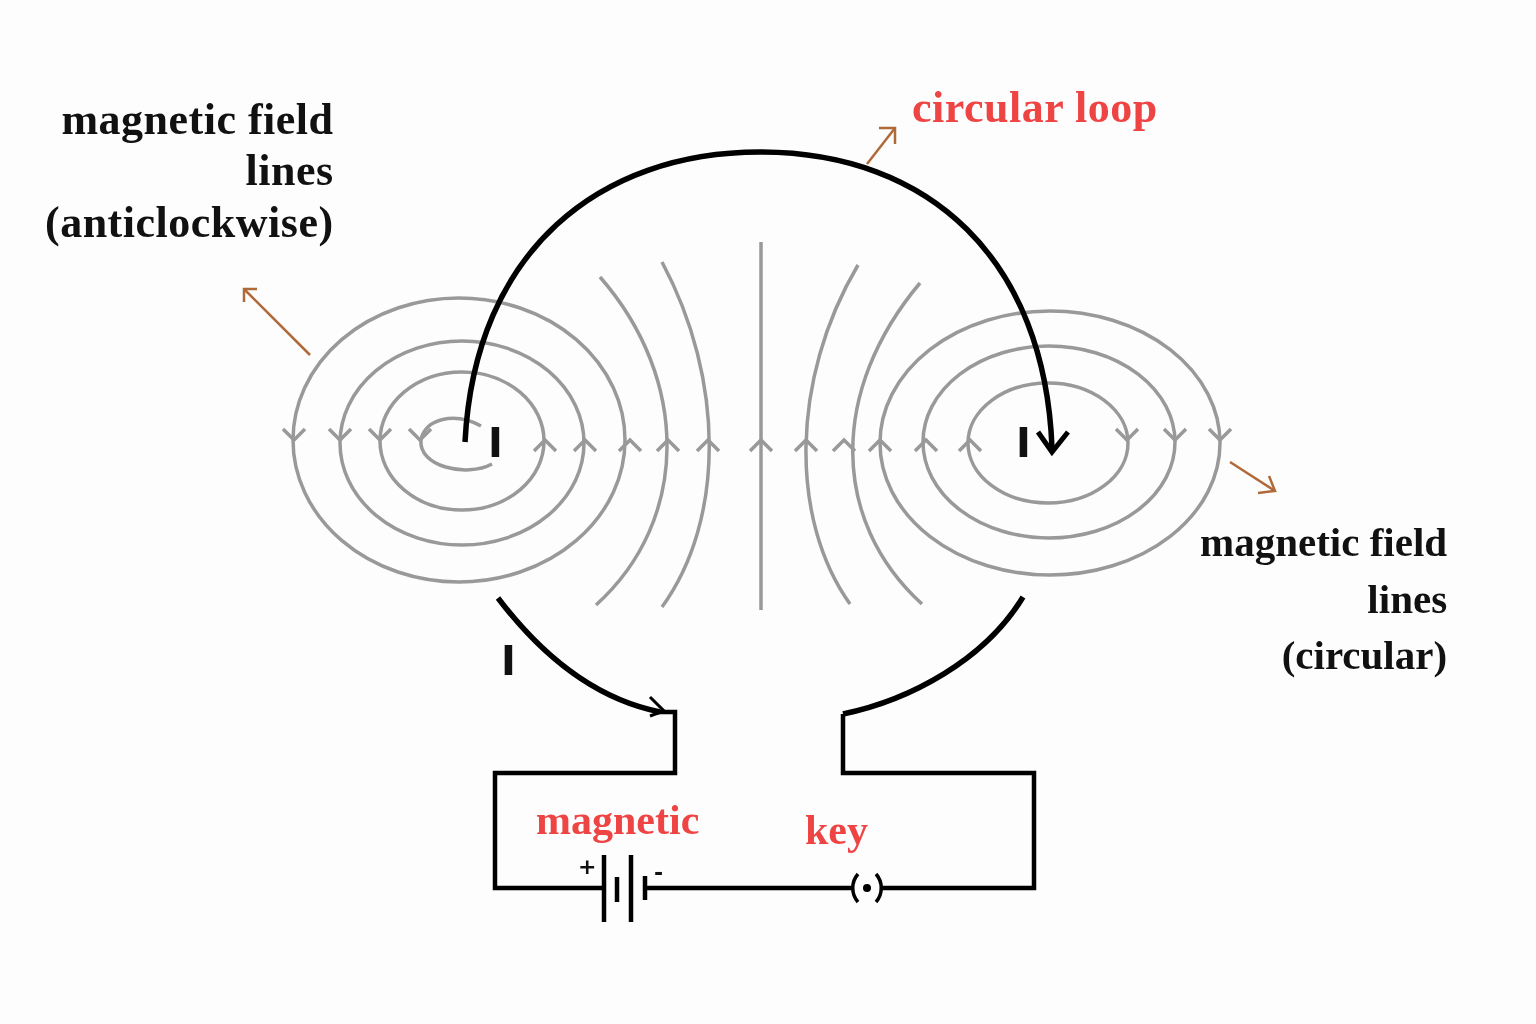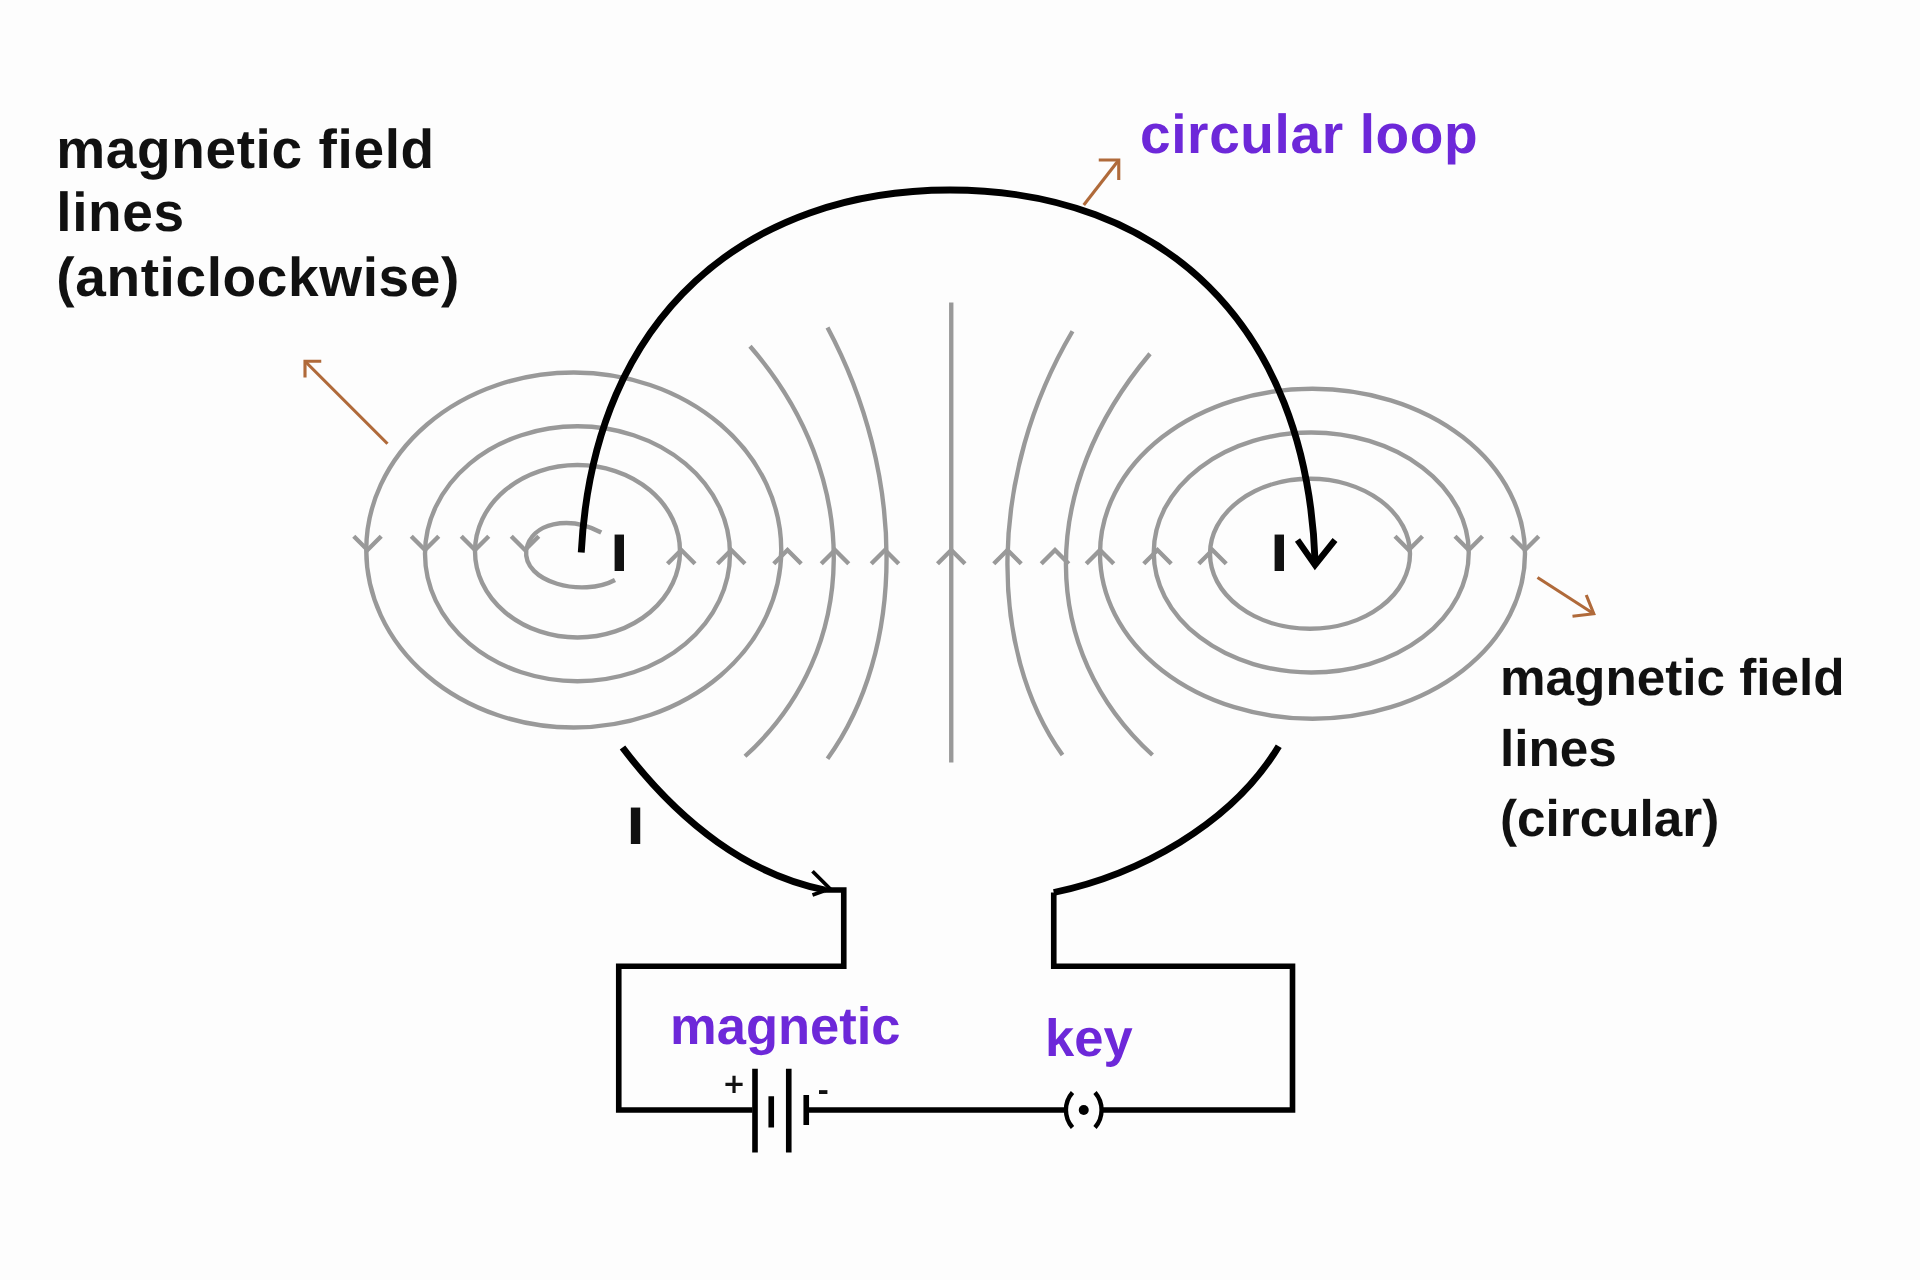--- a/index.html
+++ b/index.html
@@ -1,20 +1,20 @@
 <!DOCTYPE html>
 <html><head>
 <meta charset="utf-8">
 <style>
   html, body { margin: 0; padding: 0; background: #ffffff; }
   #stage { position: relative; width: 1536px; height: 1024px; overflow: hidden; background: #fdfdfd; font-family: "DejaVu Sans", sans-serif; }
   svg { position: absolute; left: 0; top: 0; }
-  .lbl { position: absolute; font-family: Liberation Sans, sans-serif; font-weight: bold; line-height: 1.17; white-space: nowrap; }
+  .lbl { position: absolute; font-family: Liberation Serif, serif; font-weight: bold; line-height: 1.17; white-space: nowrap; text-align: right; }
   .black { color: #111111; }
-  .red { color: #6d28d9; }
+  .red { color: #ef4444; }
   .big { font-size: 44px; letter-spacing: 0.5px; }
   .mid { font-size: 41px; }
   .cur { font-size: 42px; }
   .sym { font-family: "DejaVu Sans", sans-serif; font-weight: bold; fill: #111; }
 </style>
 </head>
 <body>
 
 <div id="stage">
 
@@ -117,14 +117,14 @@
     <div>circular loop</div>
   </div>
 
   <div class="lbl black mid" style="left:1200px; top:514px; line-height:1.38;">
     <div>magnetic field</div>
     <div>lines</div>
     <div>(circular)</div>
   </div>
 
   <div class="lbl red cur" style="left:536px; top:796px;">magnetic</div>
-  <div class="lbl red cur" style="left:836px; top:806px;">key</div>
+  <div class="lbl red cur" style="left:805px; top:806px;">key</div>
 </div>
 
 </body></html>

